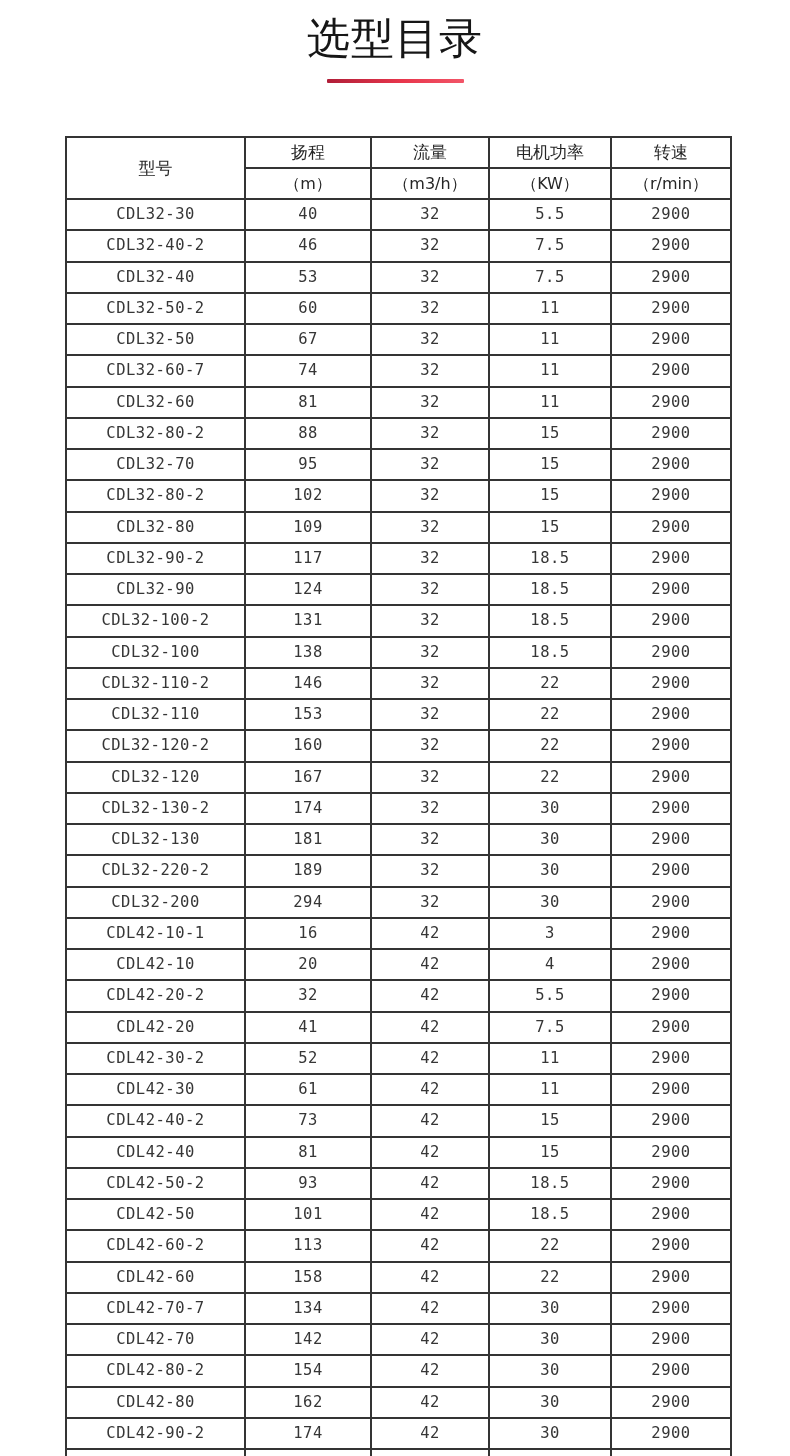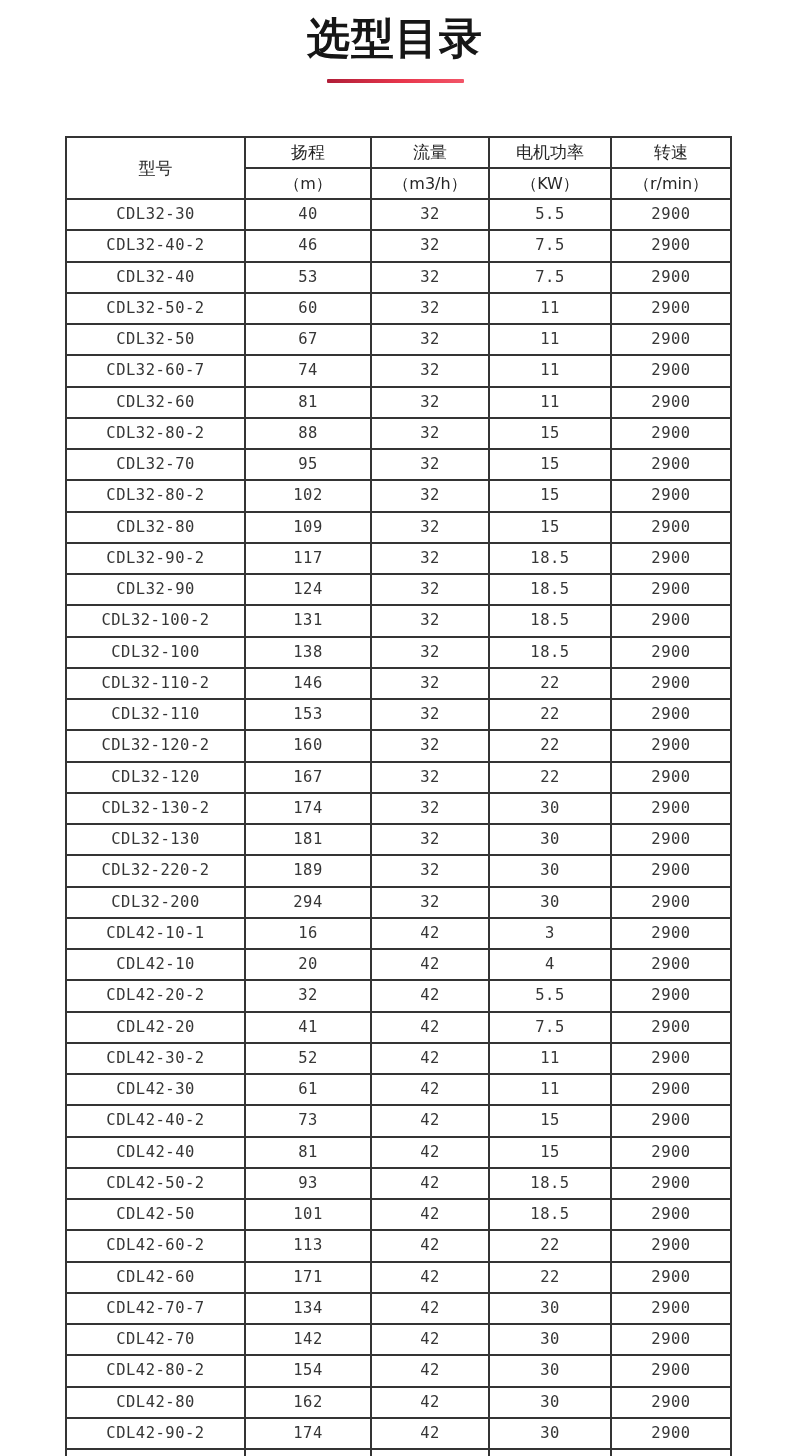--- a/index.html
+++ b/index.html
@@ -11,21 +11,21 @@
     width: 790px;
     height: 1456px;
     overflow: hidden;
     font-family: "DejaVu Sans", "Liberation Sans", sans-serif;
   }
   .page-title {
     margin: 16px 0 0 0;
     text-align: center;
     font-size: 43px;
     line-height: 1.05;
-    font-weight: 700;
+    font-weight: 400;
     color: #161616;
     letter-spacing: 1px;
   }
   .title-underline {
     width: 137px;
     height: 4px;
     margin: 18px auto 0 auto;
     background: linear-gradient(90deg, #b01e38 0%, #e8364c 55%, #f25568 100%);
     border-radius: 1px;
   }
@@ -329,21 +329,21 @@
         </tr>
         <tr>
           <td>CDL42-60-2</td>
           <td>113</td>
           <td>42</td>
           <td>22</td>
           <td>2900</td>
         </tr>
         <tr>
           <td>CDL42-60</td>
-          <td>171</td>
+          <td>158</td>
           <td>42</td>
           <td>22</td>
           <td>2900</td>
         </tr>
         <tr>
           <td>CDL42-70-7</td>
           <td>134</td>
           <td>42</td>
           <td>30</td>
           <td>2900</td>

